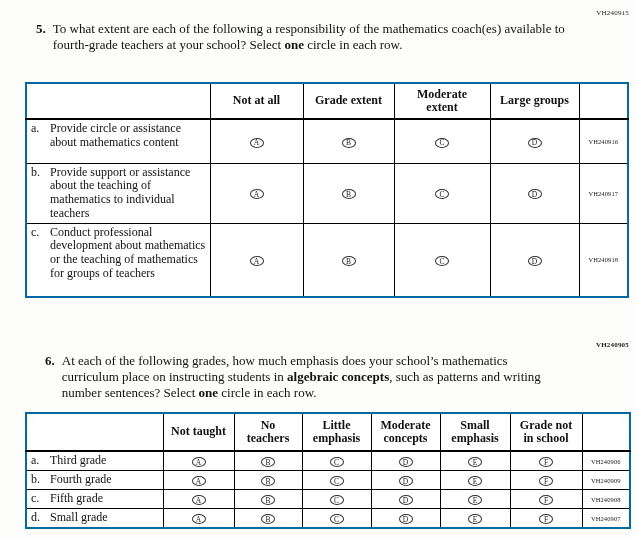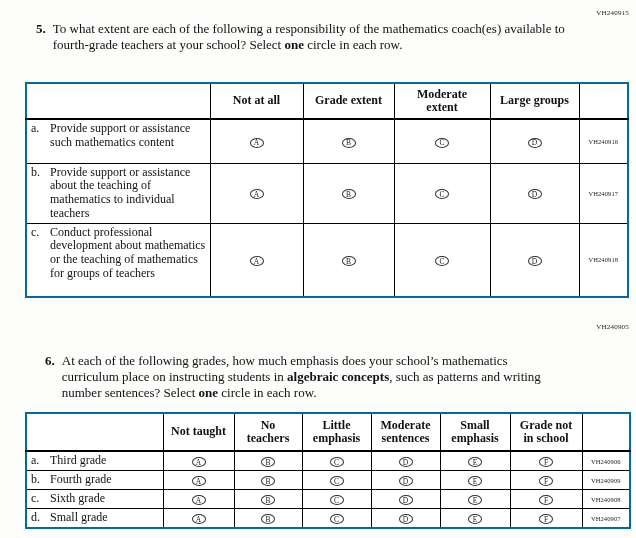--- a/index.html
+++ b/index.html
@@ -15,21 +15,21 @@
     background: #fdfdfc;
     overflow: hidden;
   }
   .code {
     position: absolute;
     font-size: 7px;
     color: #222;
     letter-spacing: 0.2px;
   }
   .code-q5 { top: 9px; right: 7px; }
-  .code-q6 { top: 323px; right: 7px; }
+  .code-q6 { top: 341px; right: 7px; font-weight: bold; }
   .question {
     position: absolute;
     display: flex;
     gap: 7px;
   }
   .question-5 { top: 21px; left: 36px; width: 552px; }
   .question-6 { top: 353px; left: 45px; width: 508px; }
   .qnum { font-weight: bold; font-size: 13px; line-height: 16px; }
   .qtext { font-size: 13px; line-height: 16px; }
   .qtext b { font-weight: bold; text-align: center; }
@@ -125,21 +125,21 @@
           <th>Moderate extent</th>
           <th>Large groups</th>
           <th class="codecol"></th>
       </tr>
     </thead>
     <tbody>
         <tr>
           <td class="rowlabel">
             <div class="inner">
               <span class="rletter">a.</span>
-              <span class="rtext">Provide support or assistance such mathematics content</span>
+              <span class="rtext">Provide circle or assistance about mathematics content</span>
             </div>
           </td>
           <td class="optcell"><span class="circle">A</span></td>
           <td class="optcell"><span class="circle">B</span></td>
           <td class="optcell"><span class="circle">C</span></td>
           <td class="optcell"><span class="circle">D</span></td>
           <td class="codecell">VH240916</td>
         </tr>
         <tr>
           <td class="rowlabel">
@@ -187,21 +187,21 @@
         <col style="width:70px">
       <col style="width:72px">
         <col style="width:48px">
     </colgroup>
     <thead>
       <tr>
         <th class="labelcol"></th>
         <th>Not taught</th>
           <th>No teachers</th>
           <th>Little emphasis</th>
-          <th>Moderate sentences</th>
+          <th>Moderate concepts</th>
           <th>Small emphasis</th>
           <th>Grade not in school</th>
           <th class="codecol"></th>
       </tr>
     </thead>
     <tbody>
         <tr>
           <td class="rowlabel">
             <div class="inner">
               <span class="rletter">a.</span>
@@ -228,21 +228,21 @@
           <td class="optcell"><span class="circle">C</span></td>
           <td class="optcell"><span class="circle">D</span></td>
           <td class="optcell"><span class="circle">E</span></td>
           <td class="optcell"><span class="circle">F</span></td>
           <td class="codecell">VH240909</td>
         </tr>
         <tr>
           <td class="rowlabel">
             <div class="inner">
               <span class="rletter">c.</span>
-              <span class="rtext">Sixth grade</span>
+              <span class="rtext">Fifth grade</span>
             </div>
           </td>
           <td class="optcell"><span class="circle">A</span></td>
           <td class="optcell"><span class="circle">B</span></td>
           <td class="optcell"><span class="circle">C</span></td>
           <td class="optcell"><span class="circle">D</span></td>
           <td class="optcell"><span class="circle">E</span></td>
           <td class="optcell"><span class="circle">F</span></td>
           <td class="codecell">VH240908</td>
         </tr>

